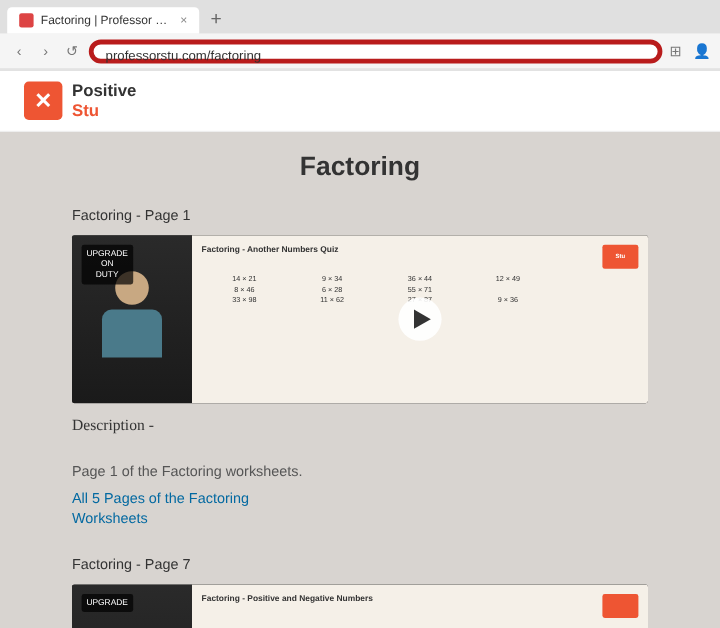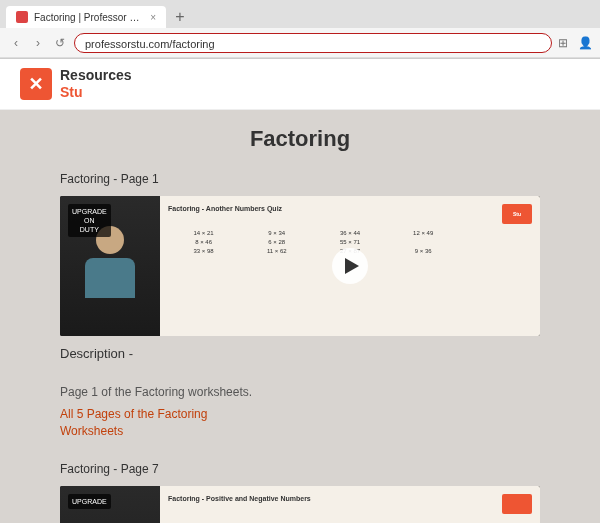--- a/index.html
+++ b/index.html
@@ -80,21 +80,21 @@
       display: flex;
       align-items: center;
       justify-content: center;
       color: #777;
       font-size: 12px;
       cursor: pointer;
     }
     .address-bar {
       flex: 1;
       background: #fff;
-      border: 1px solid #b91c1c;
+      border: 4px solid #b91c1c;
       border-radius: 12px;
       padding: 2px 10px;
       font-size: 11px;
       color: #333;
       height: 20px;
       line-height: 16px;
     }
     .browser-icons {
       display: flex;
       gap: 6px;
@@ -317,31 +317,32 @@
     }
 
     
     .description-section {
       margin-top: 10px;
     }
     .description-label {
       font-size: 13px;
       color: #333;
       margin-bottom: 4px;
+      font-family: Liberation Serif, serif;
     }
     .description-text {
       font-size: 12px;
       color: #555;
       margin-bottom: 8px;
       margin-top: 24px;
     }
     .description-link {
       display: block;
       font-size: 12px;
-      color: #c2410c;
+      color: #0369a1;
       text-decoration: none;
       margin-bottom: 3px;
       cursor: pointer;
     }
   </style>
 </head>
 <body>
 
 <div class="browser-chrome">
 
@@ -367,21 +368,21 @@
 </div>
 
 <div class="website">
 
   <div class="site-header">
     <div class="logo">
       <div class="logo-icon">
         <span>✕</span>
       </div>
       <div class="logo-text">
-        <div class="professor">Resources</div>
+        <div class="professor">Positive</div>
         <div class="stu">Stu</div>
       </div>
     </div>
   </div>
 
 
   <div class="main-content">
     <h1 class="page-title">Factoring</h1>
 
     <div class="section">

